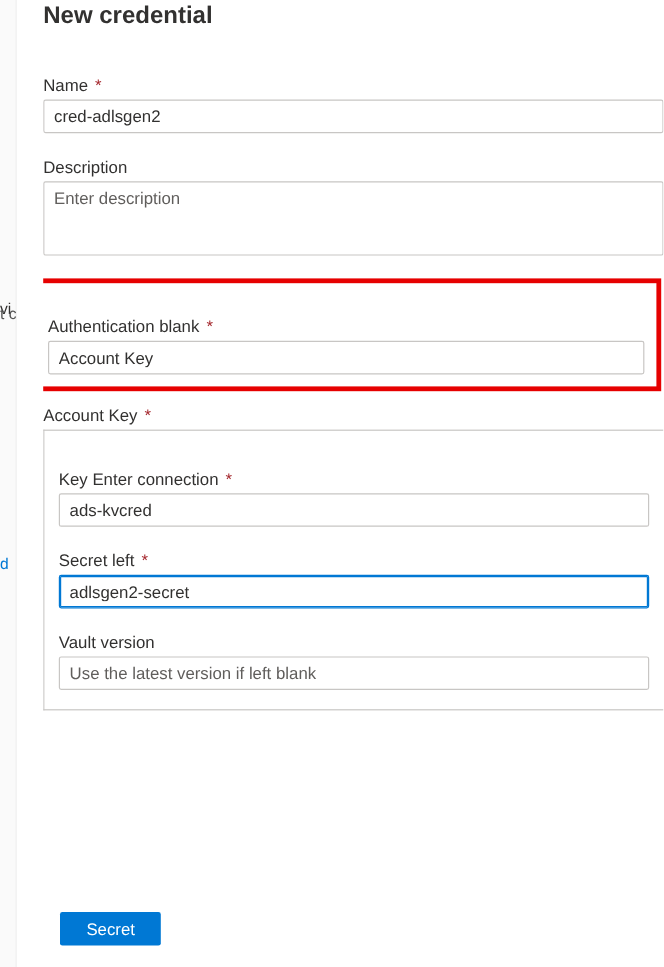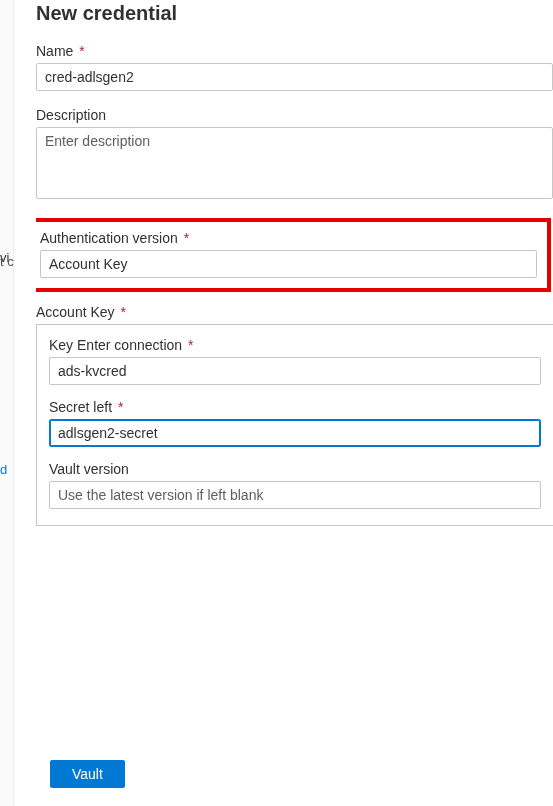--- a/index.html
+++ b/index.html
@@ -36,41 +36,41 @@
       flex-direction: column;
     }
     .panel-title {
       font-size: 20px;
       font-weight: 600;
       color: #323130;
       margin-top: 2px;
       margin-bottom: 18px;
     }
     .form { flex: 1; overflow: hidden; }
-    .field { margin-bottom: 16px; }
+    .field { margin-bottom: 16px; margin-top: 20px; }
     .label {
       font-size: 14px;
       color: #323130;
       margin-bottom: 4px;
       display: block;
     }
     .req { color: #a4262c; margin-left: 2px; }
     .text-input, .select-input, .textarea-input {
       width: 100%;
       border: 1px solid #c8c6c4;
       background: #fff;
       padding: 5px 8px;
       font-size: 14px;
       font-family: inherit;
       color: #323130;
       outline: none;
       border-radius: 2px;
     }
     .text-input::placeholder, .textarea-input::placeholder { color: #605e5c; }
-    .textarea-input { height: 72px; resize: none; }
+    .textarea-input { height: 62px; resize: none; }
     .focused { border: 1px solid #0078d4; box-shadow: inset 0 0 0 1px #0078d4; }
     .highlight-box {
       border: 4px solid #e60000;
       padding: 8px 10px 10px 10px;
       margin-left: -10px;
       margin-right: 2px;
       margin-bottom: 12px;
     }
     .highlight-box .field { margin-bottom: 0; }
     .subpanel {
@@ -122,21 +122,21 @@
     <div class="field">
       <label class="label">
         <span>Description</span>
       </label>
       <textarea class="textarea-input" placeholder="Enter description" style=""></textarea>
     </div>
 
     <div class="highlight-box">
       <div class="field">
         <label class="label">
-          <span>Authentication version</span>
+          <span>Authentication blank</span>
           <span class="req">*</span>
         </label>
         <input type="text" class="text-input" value="Account Key" style="">
       </div>
     </div>
 
     <div style="margin-bottom:4px;">
       <span class="label" style="display:inline;">Account Key</span>
       <span class="req">*</span>
     </div>
@@ -164,15 +164,15 @@
           <span>Vault version</span>
         </label>
         <input type="text" class="text-input" placeholder="Use the latest version if left blank" style="">
       </div>
 
     </div>
 
   </div>
 
   <div class="footer">
-    <button class="primary-btn">Vault</button>
+    <button class="primary-btn">Secret</button>
   </div>
 </div>
 
 </body></html>

